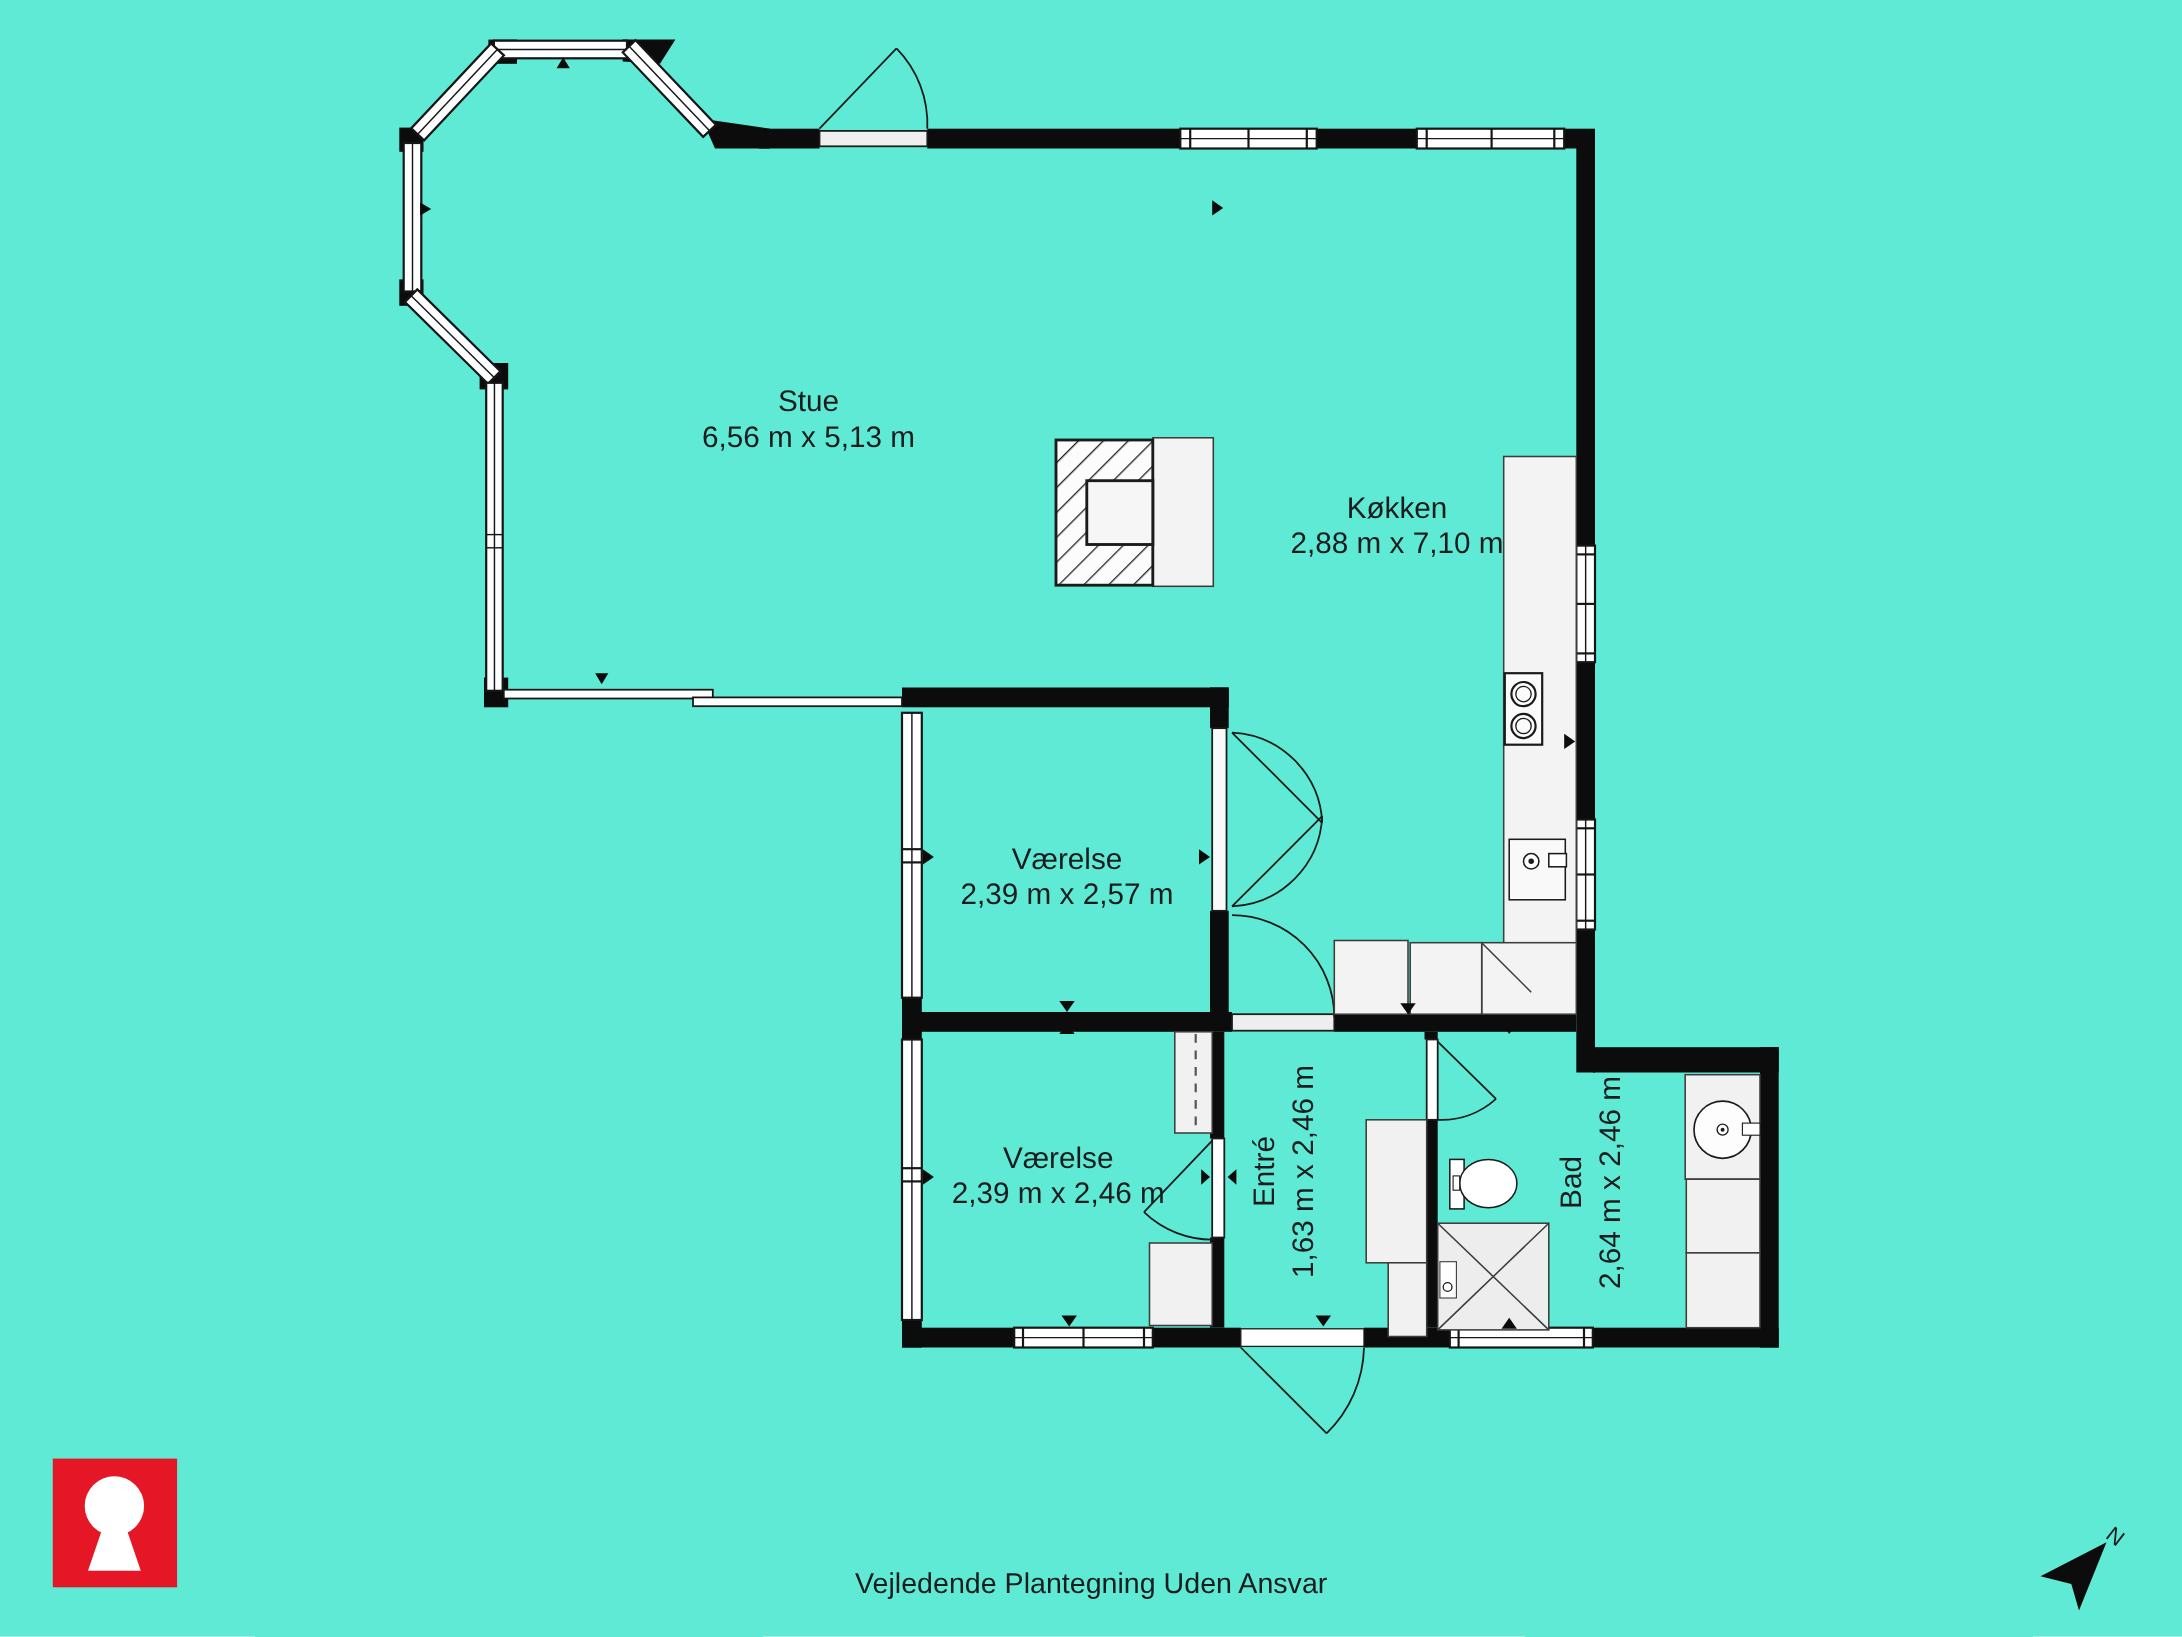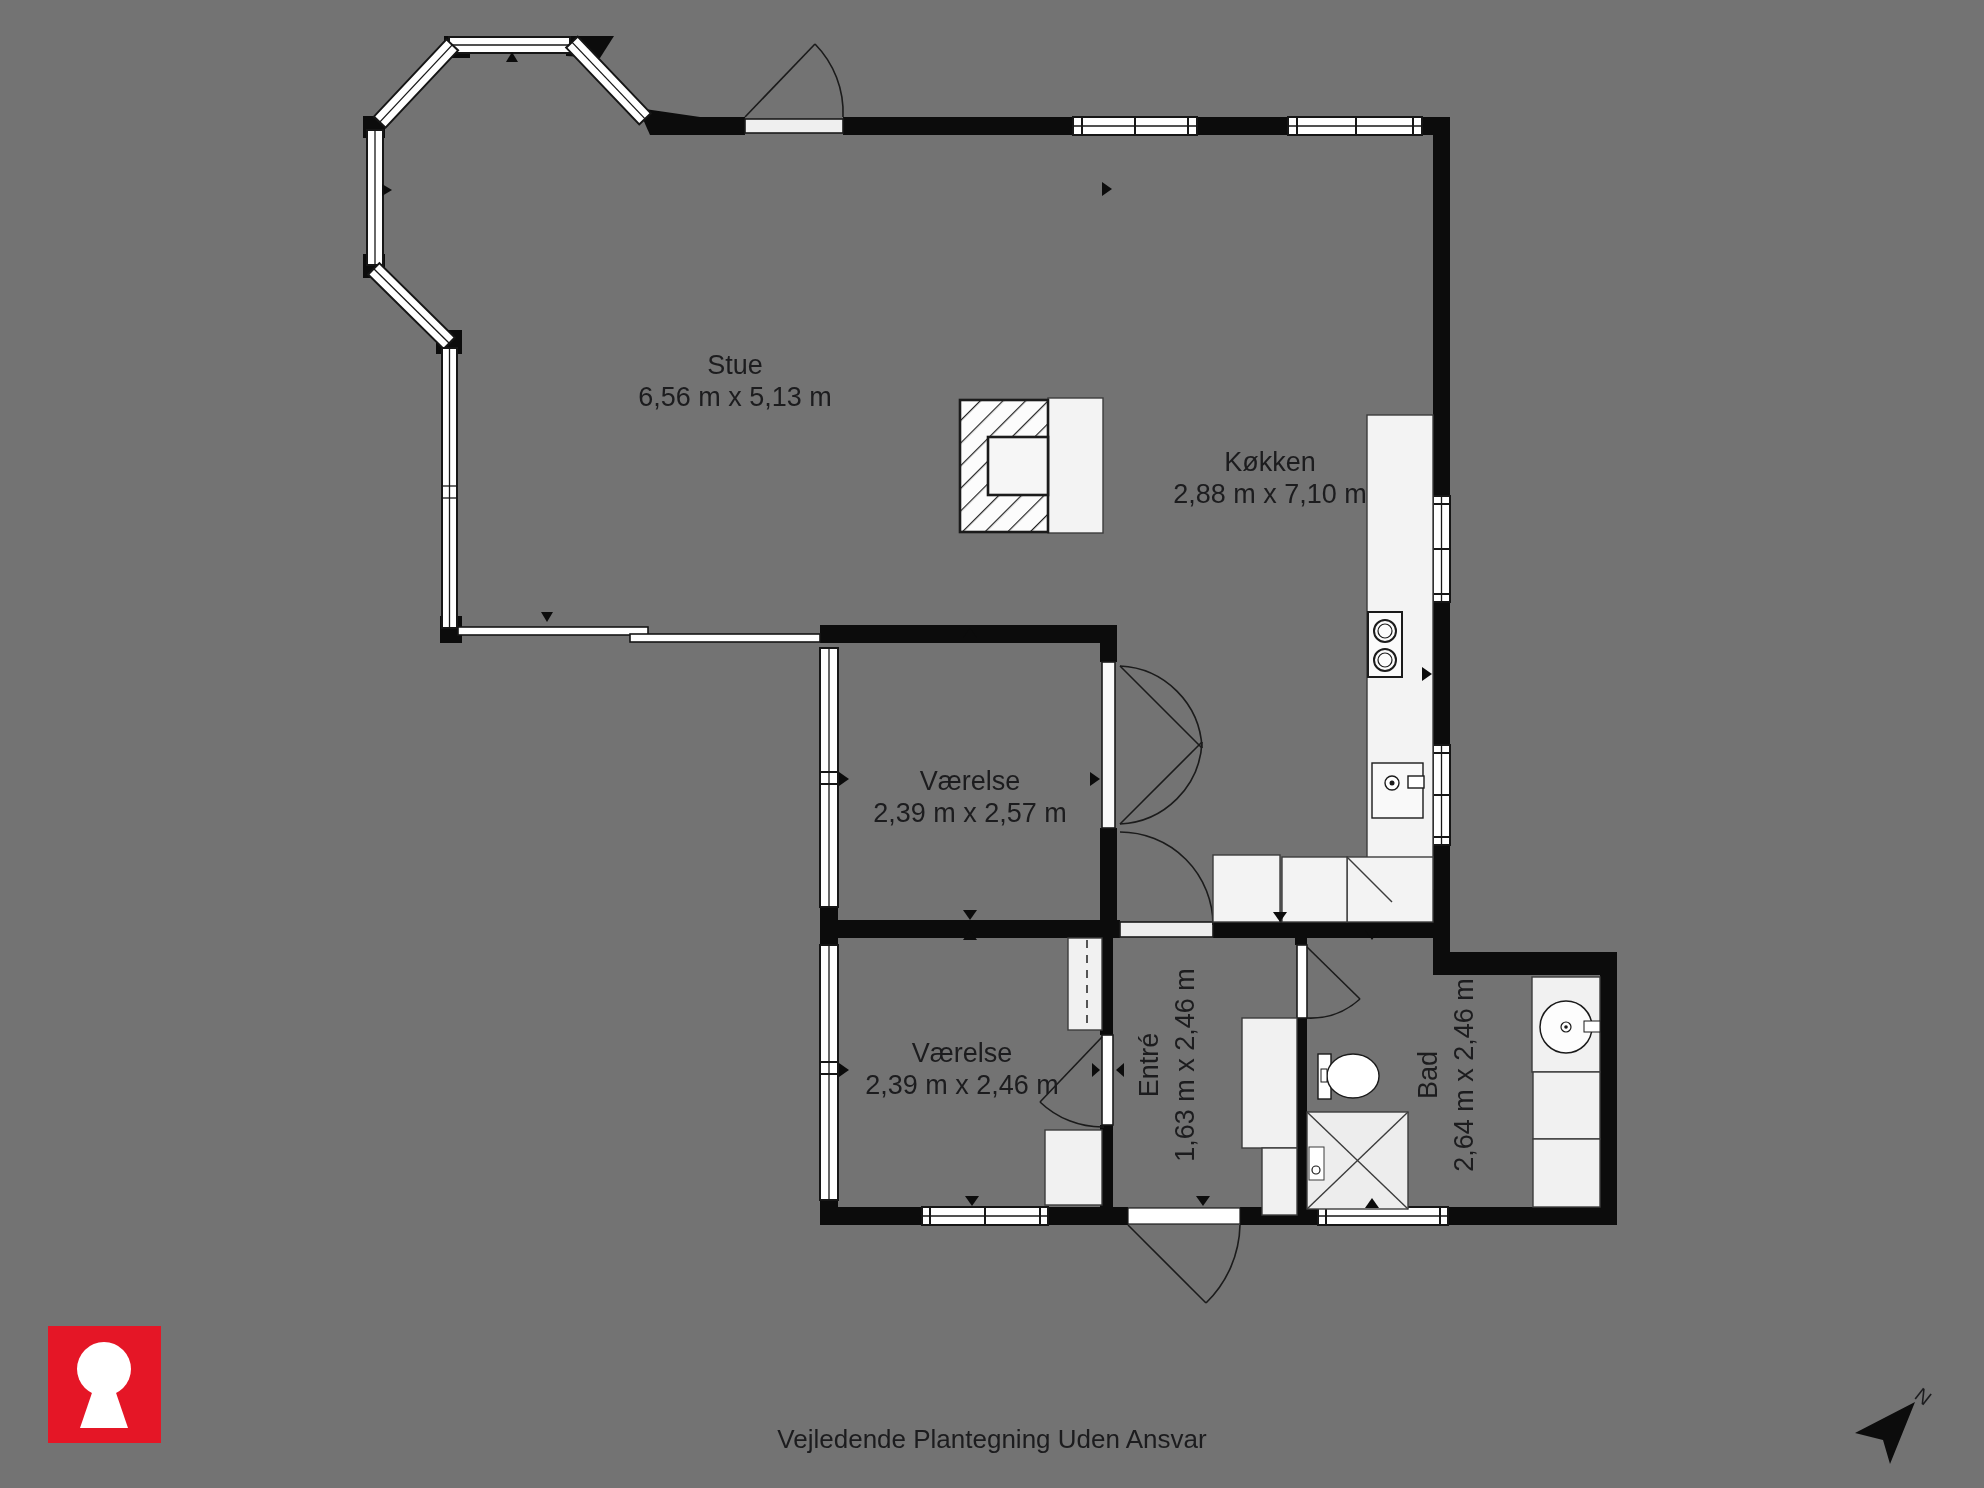--- a/index.html
+++ b/index.html
@@ -1,16 +1,16 @@
 <!DOCTYPE html>
 <html><head>
 <meta charset="utf-8">
 <style>
   html,body{margin:0;padding:0;background:#ffffff;}
-  .canvas{position:relative;width:1984px;height:1488px;background:#737373;overflow:hidden;
+  .canvas{position:relative;width:1984px;height:1488px;background:#5eead4;overflow:hidden;
           font-family:"Liberation Sans", sans-serif;}
   svg{position:absolute;left:0;top:0;}
   text{font-family:"Liberation Sans", sans-serif;fill:#1c1c1e;}
   .room-name{font-size:27px;}
   .room-dim{font-size:27px;}
   .footer-text{font-size:26px;}
   .north-n{font-size:20px;}
 </style>
 </head>
 <body>

